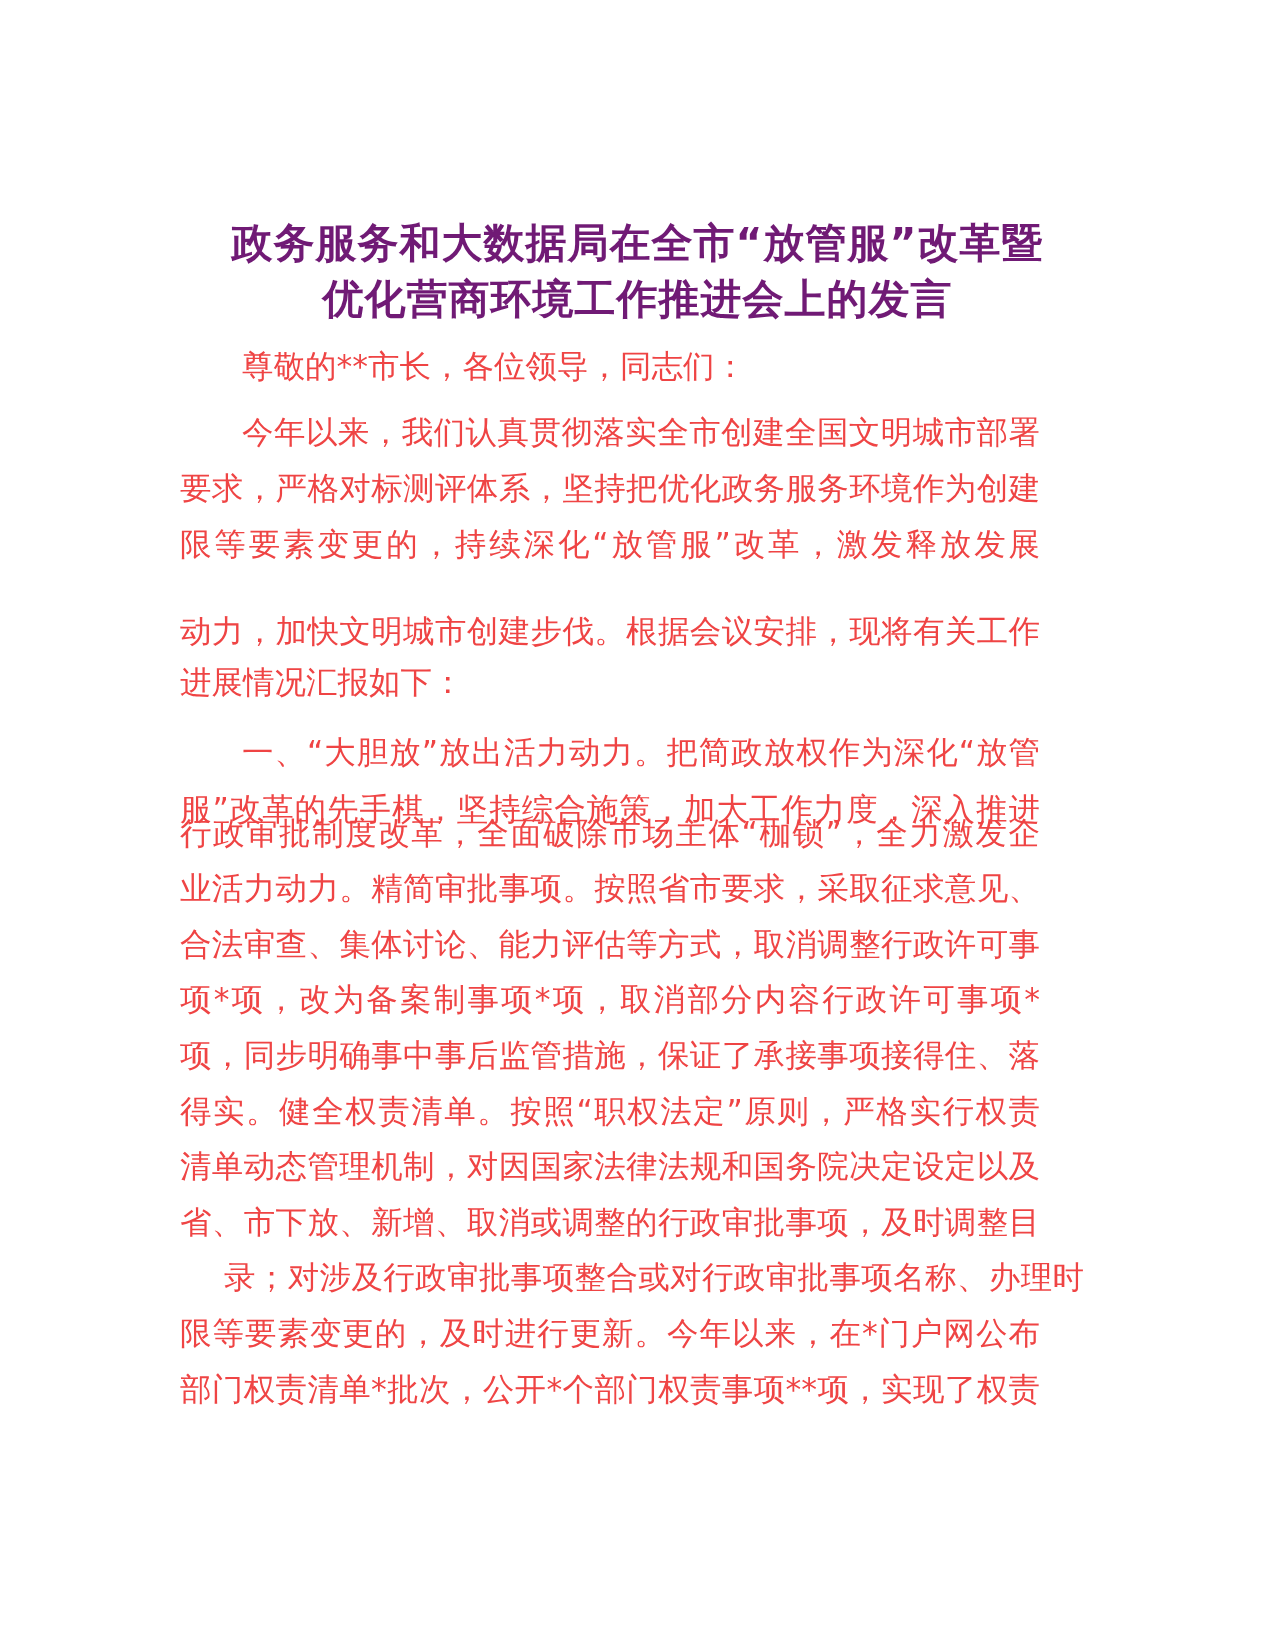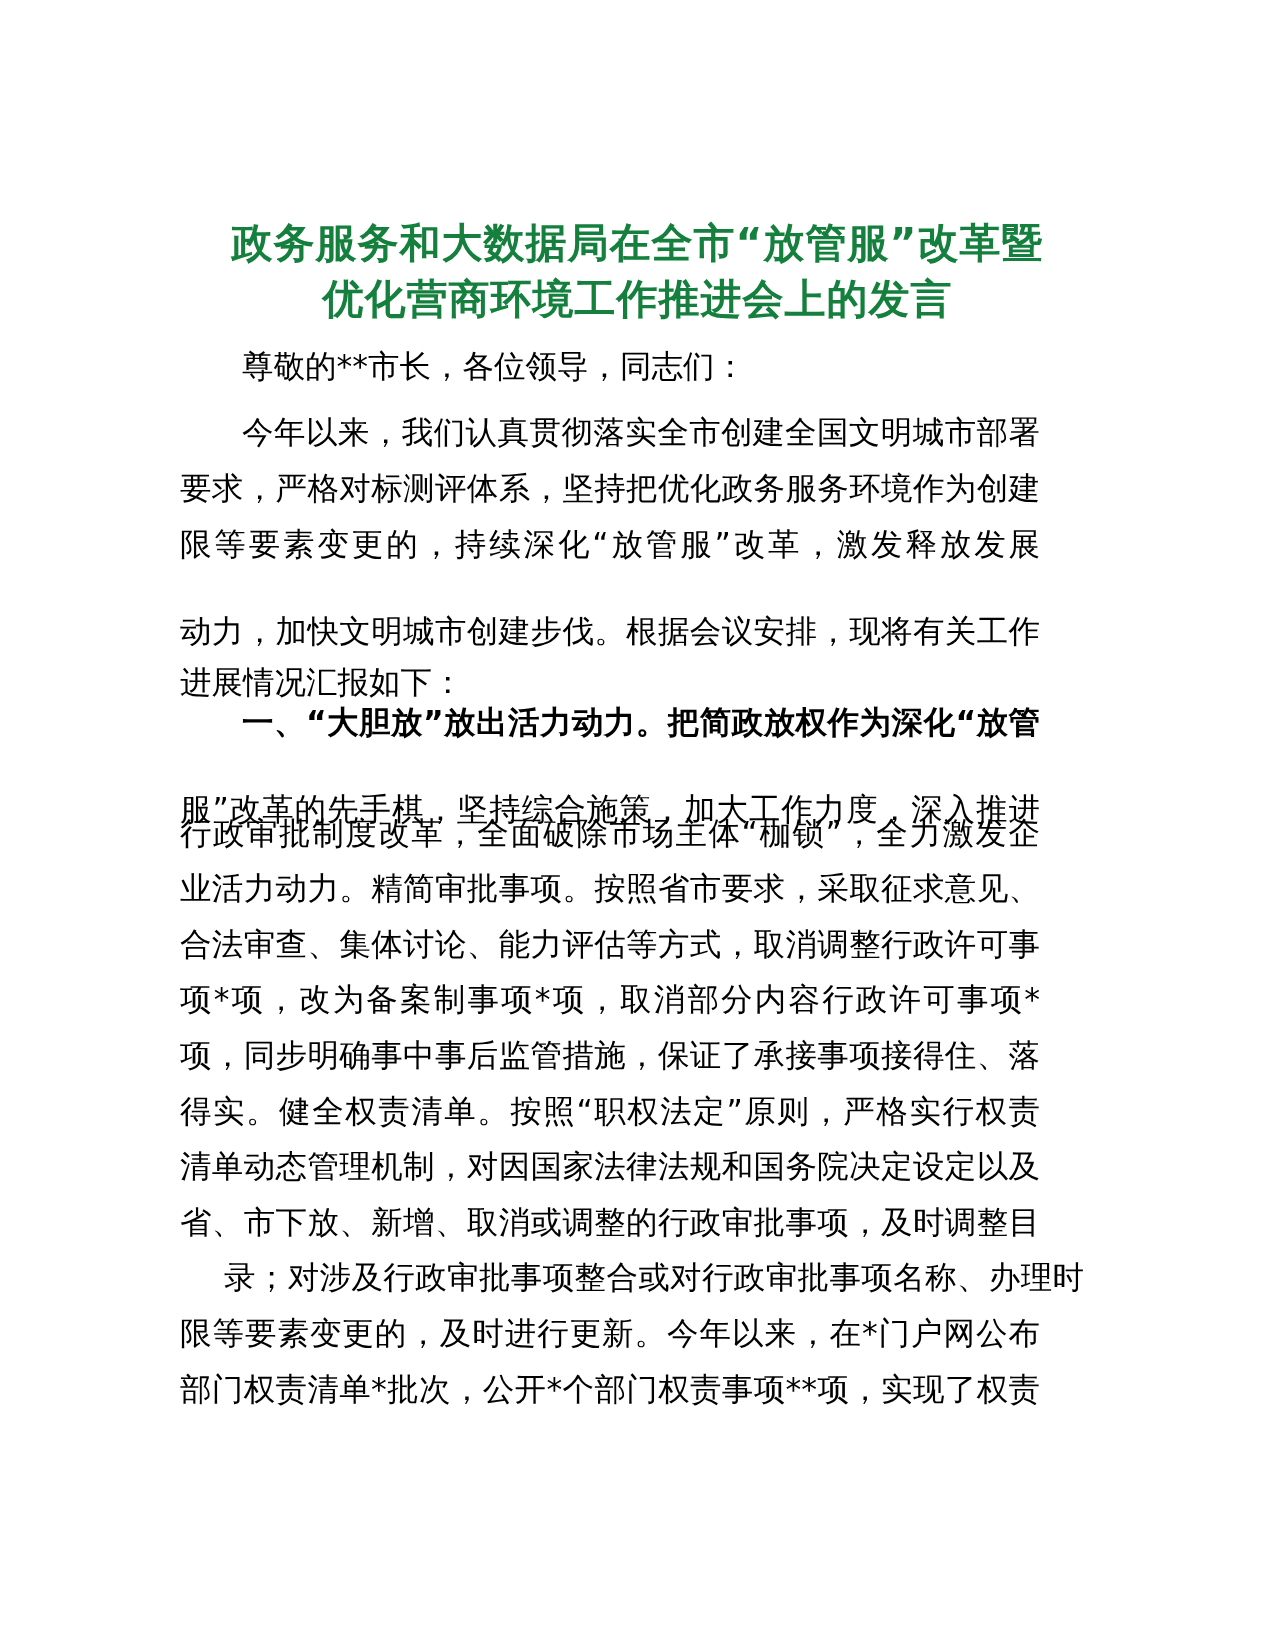--- a/index.html
+++ b/index.html
@@ -1,22 +1,22 @@
 <!DOCTYPE html>
 <html><head>
 <meta charset="utf-8">
 <style>
   html, body { margin: 0; padding: 0; background: #ffffff; }
   body { width: 1275px; height: 1650px; position: relative; overflow: hidden;
          font-family: "DejaVu Sans", "Liberation Sans", sans-serif; color: #111111; }
   .page { position: absolute; left: 0; top: 0; width: 1275px; height: 1650px; background: #fff; }
   .title { position: absolute; left: 0; width: 1275px; text-align: center;
-           font-size: 41px; font-weight: bold; color: #15803d; letter-spacing: 1px; white-space: nowrap; }
+           font-size: 41px; font-weight: bold; color: #701a75; letter-spacing: 1px; white-space: nowrap; }
   .line { position: absolute; left: 180px; width: 860px; font-size: 31.5px; line-height: 40px;
-          white-space: nowrap; color: #000000; text-align: justify; text-align-last: justify; }
+          white-space: nowrap; color: #ef4444; text-align: justify; text-align-last: justify; }
   .line.indent { left: 242px; width: 798px; }
   .line.last { text-align-last: left; }
 </style>
 </head>
 <body>
 
 <div class="page">
   <div class="title" style="top:216px;">政务服务和大数据局在全市“放管服”改革暨</div>
   <div class="title" style="top:272px;">优化营商环境工作推进会上的发言</div>
 
@@ -24,21 +24,21 @@
 
   <div>
     <div class="line indent" style="top:412px;">今年以来，我们认真贯彻落实全市创建全国文明城市部署</div>
     <div class="line" style="top:468px;">要求，严格对标测评体系，坚持把优化政务服务环境作为创建</div>
     <div class="line" style="top:524px;">限等要素变更的，持续深化“放管服”改革，激发释放发展</div>
     <div class="line" style="top:579px;margin-top:32px;">动力，加快文明城市创建步伐。根据会议安排，现将有关工作</div>
     <div class="line last" style="top:635px;margin-top:27px;">进展情况汇报如下：</div>
   </div>
 
   <div>
-    <div class="line indent" style="top:702px;font-weight:bold;">一、“大胆放”放出活力动力。把简政放权作为深化“放管</div>
+    <div class="line indent" style="top:732px;">一、“大胆放”放出活力动力。把简政放权作为深化“放管</div>
     <div class="line" style="top:789px;">服”改革的先手棋，坚持综合施策，加大工作力度，深入推进</div>
     <div class="line" style="top:813px;">行政审批制度改革，全面破除市场主体“枷锁”，全力激发企</div>
     <div class="line" style="top:868px;">业活力动力。精简审批事项。按照省市要求，采取征求意见、</div>
     <div class="line" style="top:924px;">合法审查、集体讨论、能力评估等方式，取消调整行政许可事</div>
     <div class="line" style="top:979px;">项*项，改为备案制事项*项，取消部分内容行政许可事项*</div>
     <div class="line" style="top:1035px;">项，同步明确事中事后监管措施，保证了承接事项接得住、落</div>
     <div class="line" style="top:1091px;">得实。健全权责清单。按照“职权法定”原则，严格实行权责</div>
     <div class="line" style="top:1146px;">清单动态管理机制，对因国家法律法规和国务院决定设定以及</div>
     <div class="line" style="top:1202px;">省、市下放、新增、取消或调整的行政审批事项，及时调整目</div>
     <div class="line" style="top:1257px;margin-left:44px;">录；对涉及行政审批事项整合或对行政审批事项名称、办理时</div>

